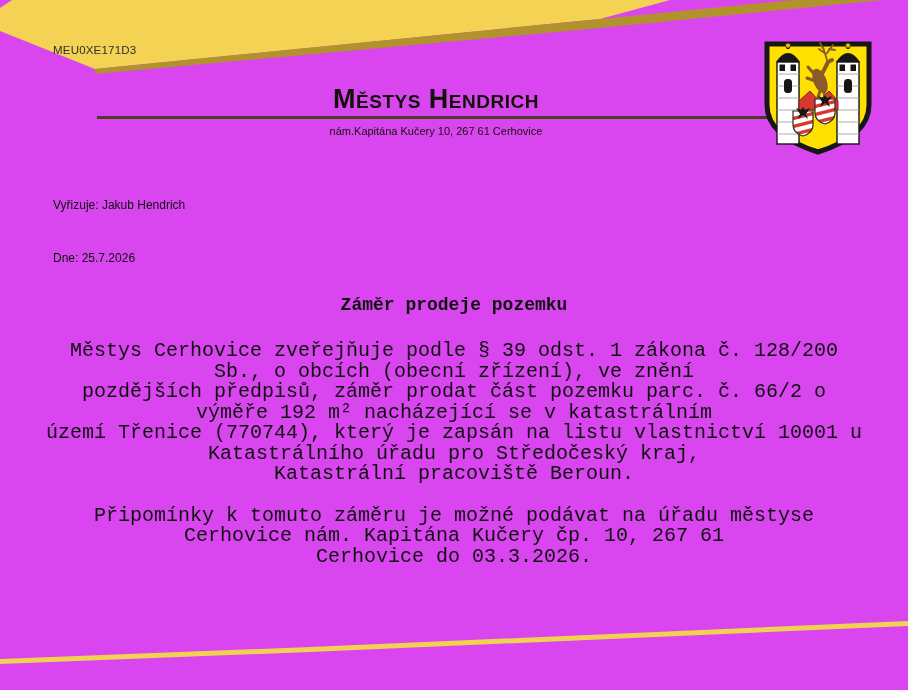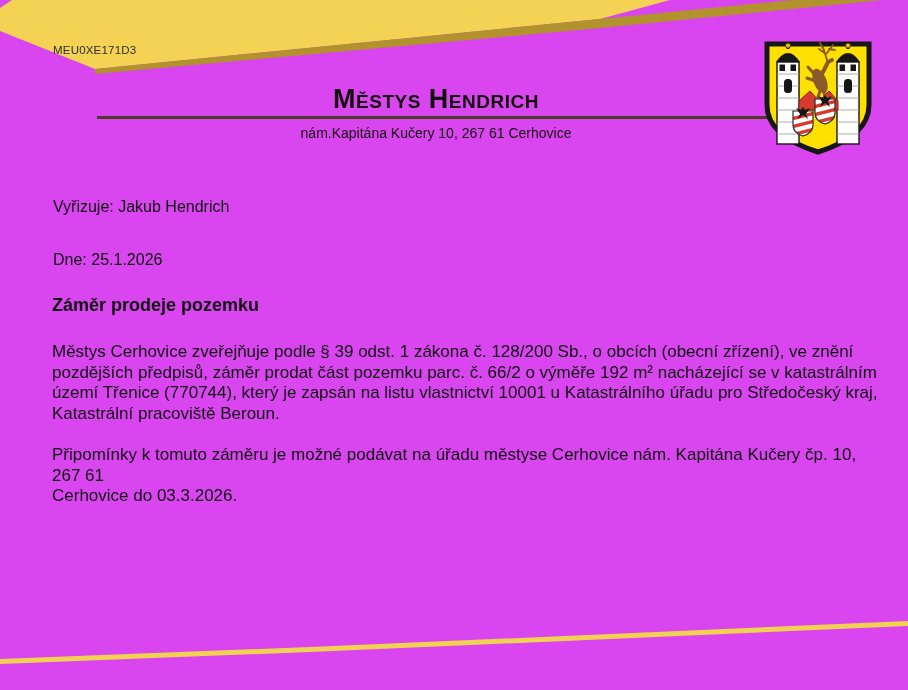--- a/index.html
+++ b/index.html
@@ -12,32 +12,32 @@
     position:absolute;left:53px;top:44px;font-size:11.5px;letter-spacing:.2px;color:#2e2e2e;
   }
   .header-block{position:absolute;left:100px;top:84px;width:672px;text-align:center;}
   .org-name{
     font-variant:small-caps;font-weight:700;font-size:27px;line-height:30px;
     color:#14110d;letter-spacing:.5px;
   }
   .header-rule{position:absolute;left:97px;top:116px;width:672px;height:3px;background:#4e3b2a;}
   .header-address{
     position:absolute;left:100px;top:125px;width:672px;text-align:center;
-    font-size:14px;color:#14110d;
+    font-size:11px;color:#14110d;
   }
   .coa{position:absolute;left:763px;top:41px;width:110px;height:114px;}
-  .meta-line{position:absolute;left:53px;font-size:16px;color:#101010;}
+  .meta-line{position:absolute;left:53px;font-size:12px;color:#101010;}
   .meta-handler{top:198px;}
   .meta-date{top:251px;}
   .doc-body{
-    position:absolute;left:52px;top:295px;width:828px;
-    font-family:Liberation Sans, sans-serif;color:#101010;
+    position:absolute;left:40px;top:295px;width:828px;text-align:center;
+    font-family:Liberation Mono, monospace;color:#101010;
   }
   .doc-title{font-size:18px;font-weight:700;margin:0 0 26px 0;}
-  .para{font-size:17px;line-height:20.5px;white-space:pre-line;margin:0 0 21px 0;}
+  .para{font-size:20px;line-height:20.5px;white-space:pre-line;margin:0 0 21px 0;}
 </style>
 </head>
 <body>
 
 <div class="page">
 
   <svg class="deco-svg" viewBox="0 0 908 690" aria-hidden="true">
     <polygon points="12,0 670,0 600,19 95,69 0,31 0,8" fill="#f4d254"></polygon>
     <polygon points="95,69 600,19 793,0 883,0 600,28 95,74" fill="#b2922c"></polygon>
     <polygon points="0,659 310,647 908,621 908,626 310,652 0,664" fill="#f0d152"></polygon>
@@ -95,21 +95,21 @@
       <g clip-path="url(#escClip)">
         <rect x="0" y="0" width="20" height="26" fill="#ffffff"></rect>
         <path d="M-2 8 L22 2 M-2 16 L22 10 M-2 24 L22 18" stroke="#d63a2f" stroke-width="3.2"></path>
       </g>
       <path d="M0 0 h20 v14 q0 8 -10 11 q-10 -3 -10 -11 Z" fill="none" stroke="#2a2a2a" stroke-width="1.2"></path>
       <path d="M10 -4 L12 -1 L17 -3 L13 3 L15 8 L10 4 L5 8 L7 3 L3 -3 L8 -1 Z" fill="#161616"></path>
     </g>
   </svg>
 
   <div class="meta-line meta-handler">Vyřizuje: Jakub Hendrich</div>
-  <div class="meta-line meta-date">Dne: 25.1.2026</div>
+  <div class="meta-line meta-date">Dne: 25.7.2026</div>
 
   <div class="doc-body">
     <div class="doc-title">Záměr prodeje pozemku</div>
     <div class="para">Městys Cerhovice zveřejňuje podle § 39 odst. 1 zákona č. 128/200 Sb., o obcích (obecní zřízení), ve znění
 pozdějších předpisů, záměr prodat část pozemku parc. č. 66/2 o výměře 192 m² nacházející se v katastrálním
 území Třenice (770744), který je zapsán na listu vlastnictví 10001 u Katastrálního úřadu pro Středočeský kraj,
 Katastrální pracoviště Beroun.</div>
     <div class="para">Připomínky k tomuto záměru je možné podávat na úřadu městyse Cerhovice nám. Kapitána Kučery čp. 10, 267 61
 Cerhovice do 03.3.2026.</div>
   </div>

